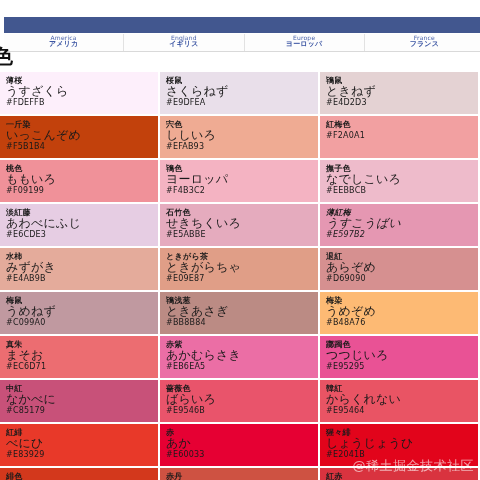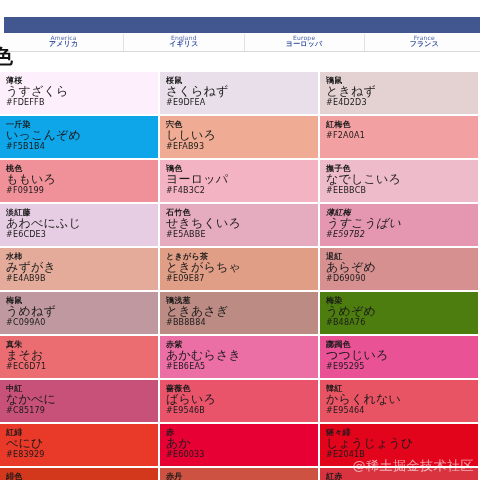--- a/index.html
+++ b/index.html
@@ -92,21 +92,21 @@
       <div class="cell" style="background: rgb(233, 223, 234);">
         <div class="kanji">桜鼠</div>
         <div class="kana">さくらねず</div>
         <div class="hex">#E9DFEA</div>
       </div>
       <div class="cell" style="background: rgb(228, 210, 211);">
         <div class="kanji">鴇鼠</div>
         <div class="kana">ときねず</div>
         <div class="hex">#E4D2D3</div>
       </div>
-      <div class="cell" style="background: #0ea5e9;">
+      <div class="cell" style="background: #c2410c;">
         <div class="kanji">一斤染</div>
         <div class="kana">いっこんぞめ</div>
         <div class="hex">#F5B1B4</div>
       </div>
       <div class="cell" style="background: rgb(239, 171, 147);">
         <div class="kanji">宍色</div>
         <div class="kana">ししいろ</div>
         <div class="hex">#EFAB93</div>
       </div>
       <div class="cell" style="background: rgb(242, 160, 161);">
@@ -161,21 +161,21 @@
       <div class="cell" style="background: rgb(192, 153, 160);">
         <div class="kanji">梅鼠</div>
         <div class="kana">うめねず</div>
         <div class="hex">#C099A0</div>
       </div>
       <div class="cell" style="background: rgb(187, 139, 132);">
         <div class="kanji">鴇浅葱</div>
         <div class="kana">ときあさぎ</div>
         <div class="hex">#BB8B84</div>
       </div>
-      <div class="cell" style="background: #4d7c0f;">
+      <div class="cell" style="background: #fdba74;">
         <div class="kanji">梅染</div>
         <div class="kana">うめぞめ</div>
         <div class="hex">#B48A76</div>
       </div>
       <div class="cell" style="background: rgb(236, 109, 113);">
         <div class="kanji">真朱</div>
         <div class="kana">まそお</div>
         <div class="hex">#EC6D71</div>
       </div>
       <div class="cell" style="background: rgb(235, 110, 165);">

